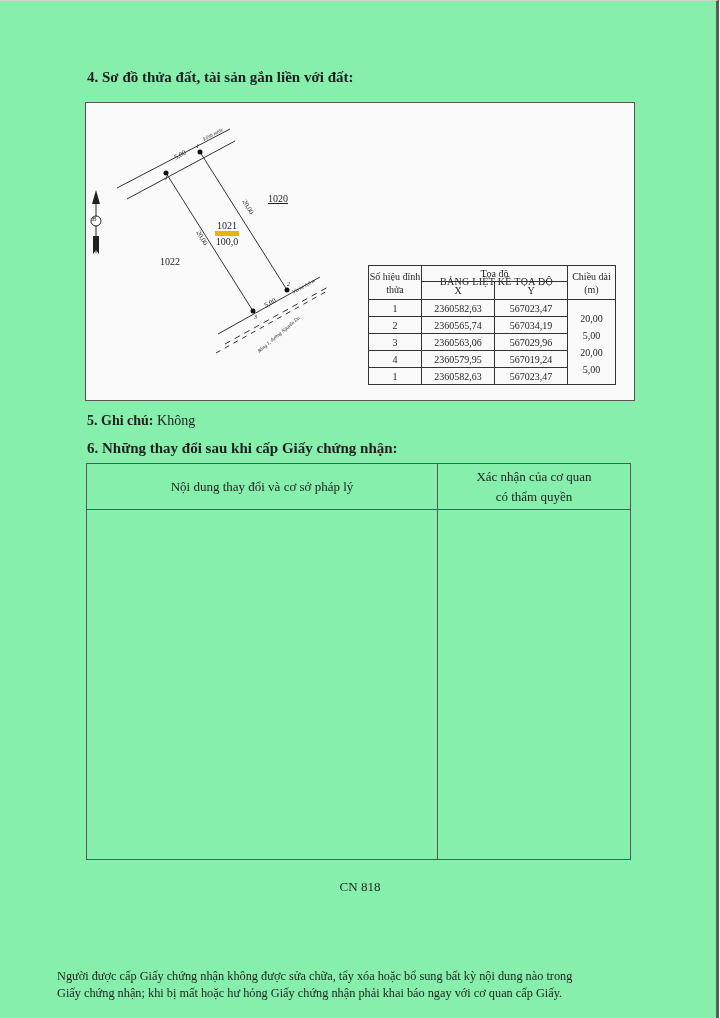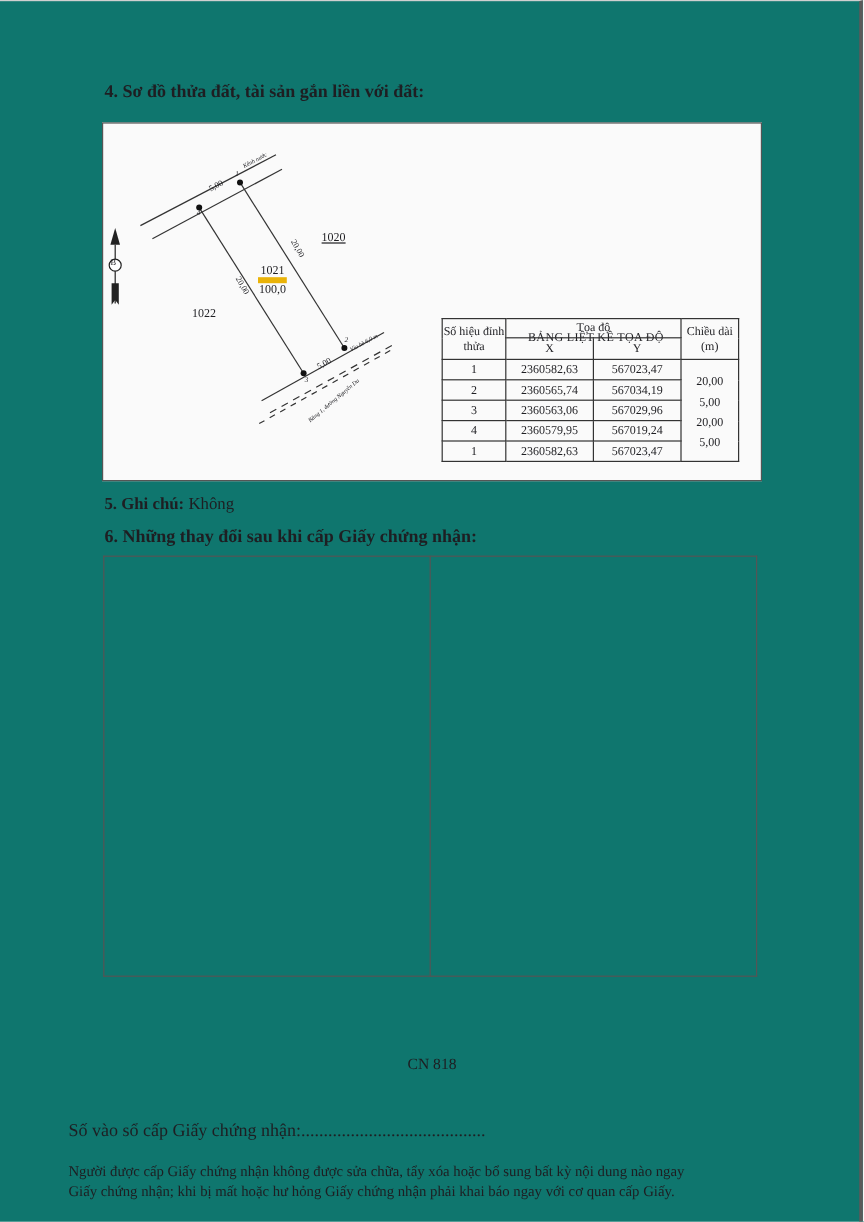--- a/index.html
+++ b/index.html
@@ -1,18 +1,18 @@
 <!DOCTYPE html>
 <html><head>
 <meta charset="utf-8">
 <style>
   html, body { margin:0; padding:0; }
   body { width:720px; height:1018px; background:#f7f7f8; position:relative; overflow:hidden;
          font-family:"Liberation Serif", serif; color:#1e1e22; }
-  .page { position:absolute; left:0; top:0; width:716px; height:1018px; background:#0f766e;
+  .page { position:absolute; left:0; top:0; width:716px; height:1018px; background:#86efac;
           border-right:3px solid #5a5a5a; border-top:1px solid #d0d0d0; }
   .h4 { position:absolute; left:87px; top:68px; font-size:15px; font-weight:bold; }
   .mapbox { position:absolute; left:85px; top:101px; width:548px; height:297px;
             border:1px solid #555; background:#fafafa; }
   .mapsvg { position:absolute; left:0; top:0; }
   .coords-title { position:absolute; left:440px; top:243px; font-size:10px; letter-spacing:0.3px;margin-top:32px; }
   table.coords { position:absolute; left:368px; top:264px; border-collapse:collapse; font-size:10px; }
   table.coords td, table.coords th { border:1px solid #333; text-align:center; font-weight:normal; padding:0; }
   .h5 { position:absolute; left:87px; top:412px; font-size:14px; }
   .h5 b { font-weight:bold; }
@@ -124,26 +124,32 @@
     </table>
 
   <div class="h5">
     <b>5. Ghi chú:</b>
     <span>Không</span>
   </div>
 
   <div class="h6">6. Những thay đổi sau khi cấp Giấy chứng nhận:</div>
   <table class="changes">
     <tbody>
+        <tr style="height:46px;">
+      <td style="width:348px;">Nội dung thay đổi và cơ sở pháp lý</td>
+      <td style="line-height:20px;">
+        <div>Xác nhận của cơ quan</div>
+        <div>có thẩm quyền</div>
+      </td>
+    </tr>
     <tr style="height:350px;">
       <td></td>
       <td></td>
     </tr>
   </tbody>
     </table>
 
   <div class="cn">CN 818</div>
-  <div class="regno">Số vào sổ cấp Giấy chứng nhận:.........................................</div>
   <div class="note">
-    <div>Người được cấp Giấy chứng nhận không được sửa chữa, tẩy xóa hoặc bổ sung bất kỳ nội dung nào ngay</div>
+    <div>Người được cấp Giấy chứng nhận không được sửa chữa, tẩy xóa hoặc bổ sung bất kỳ nội dung nào trong</div>
     <div>Giấy chứng nhận; khi bị mất hoặc hư hỏng Giấy chứng nhận phải khai báo ngay với cơ quan cấp Giấy.</div>
   </div>
 </div>
 
 </body></html>

